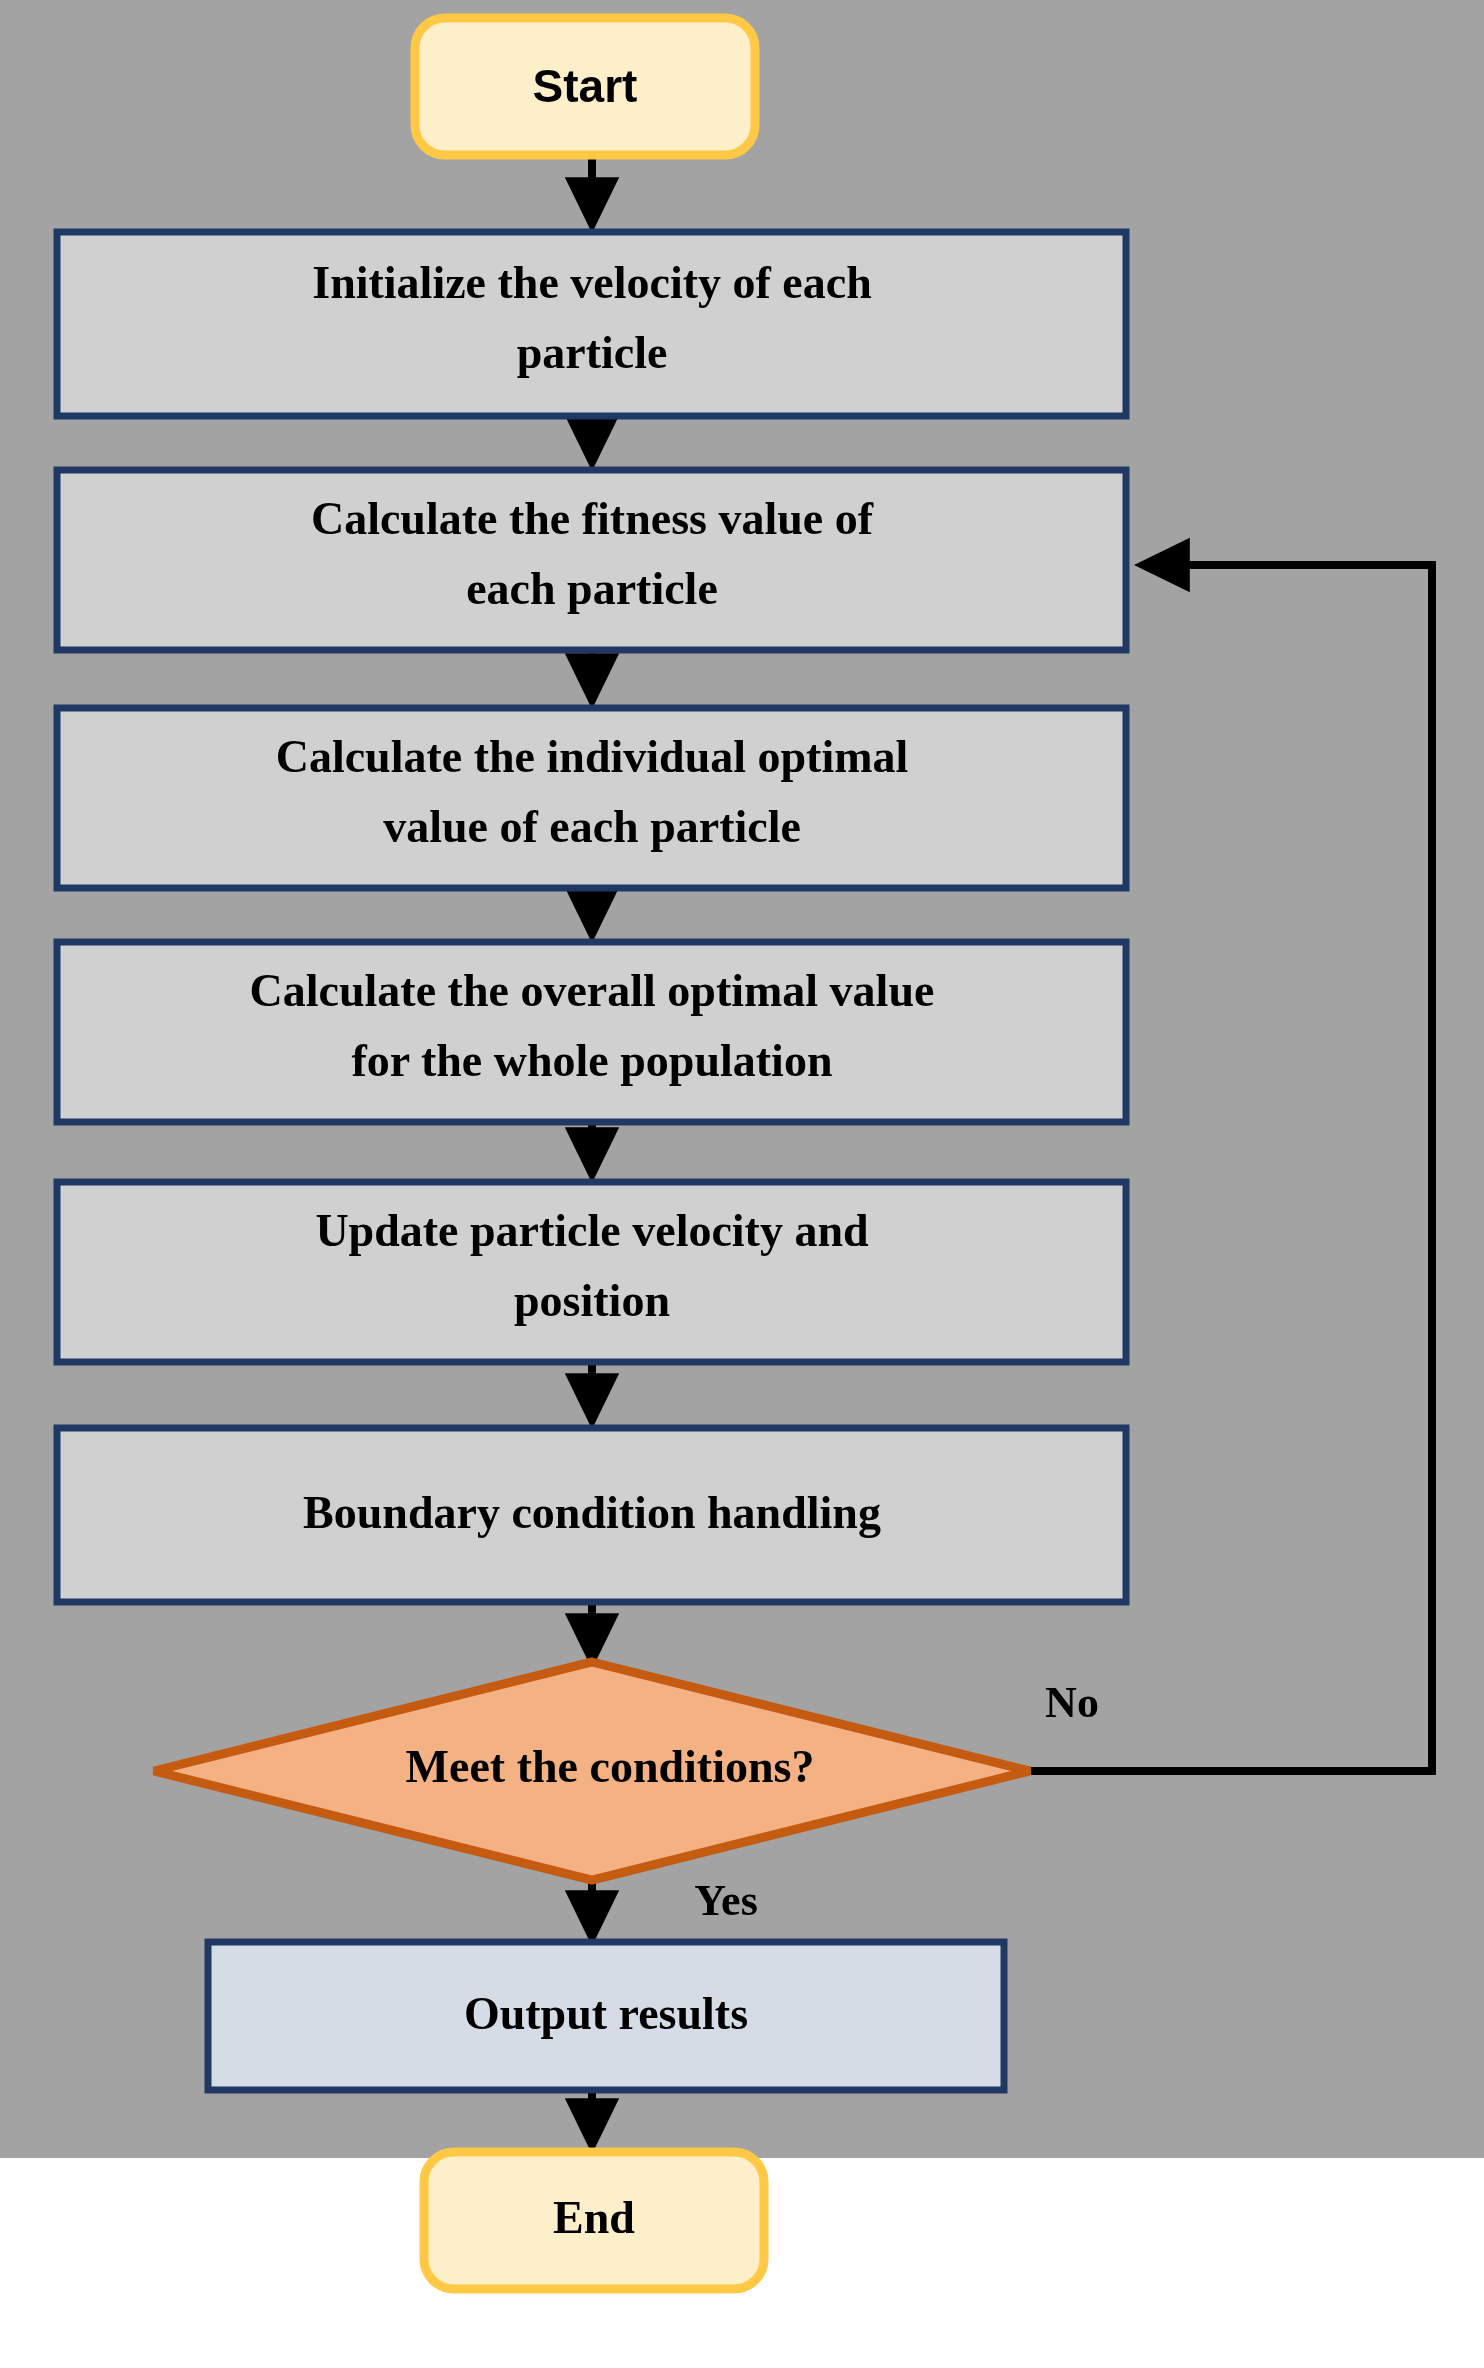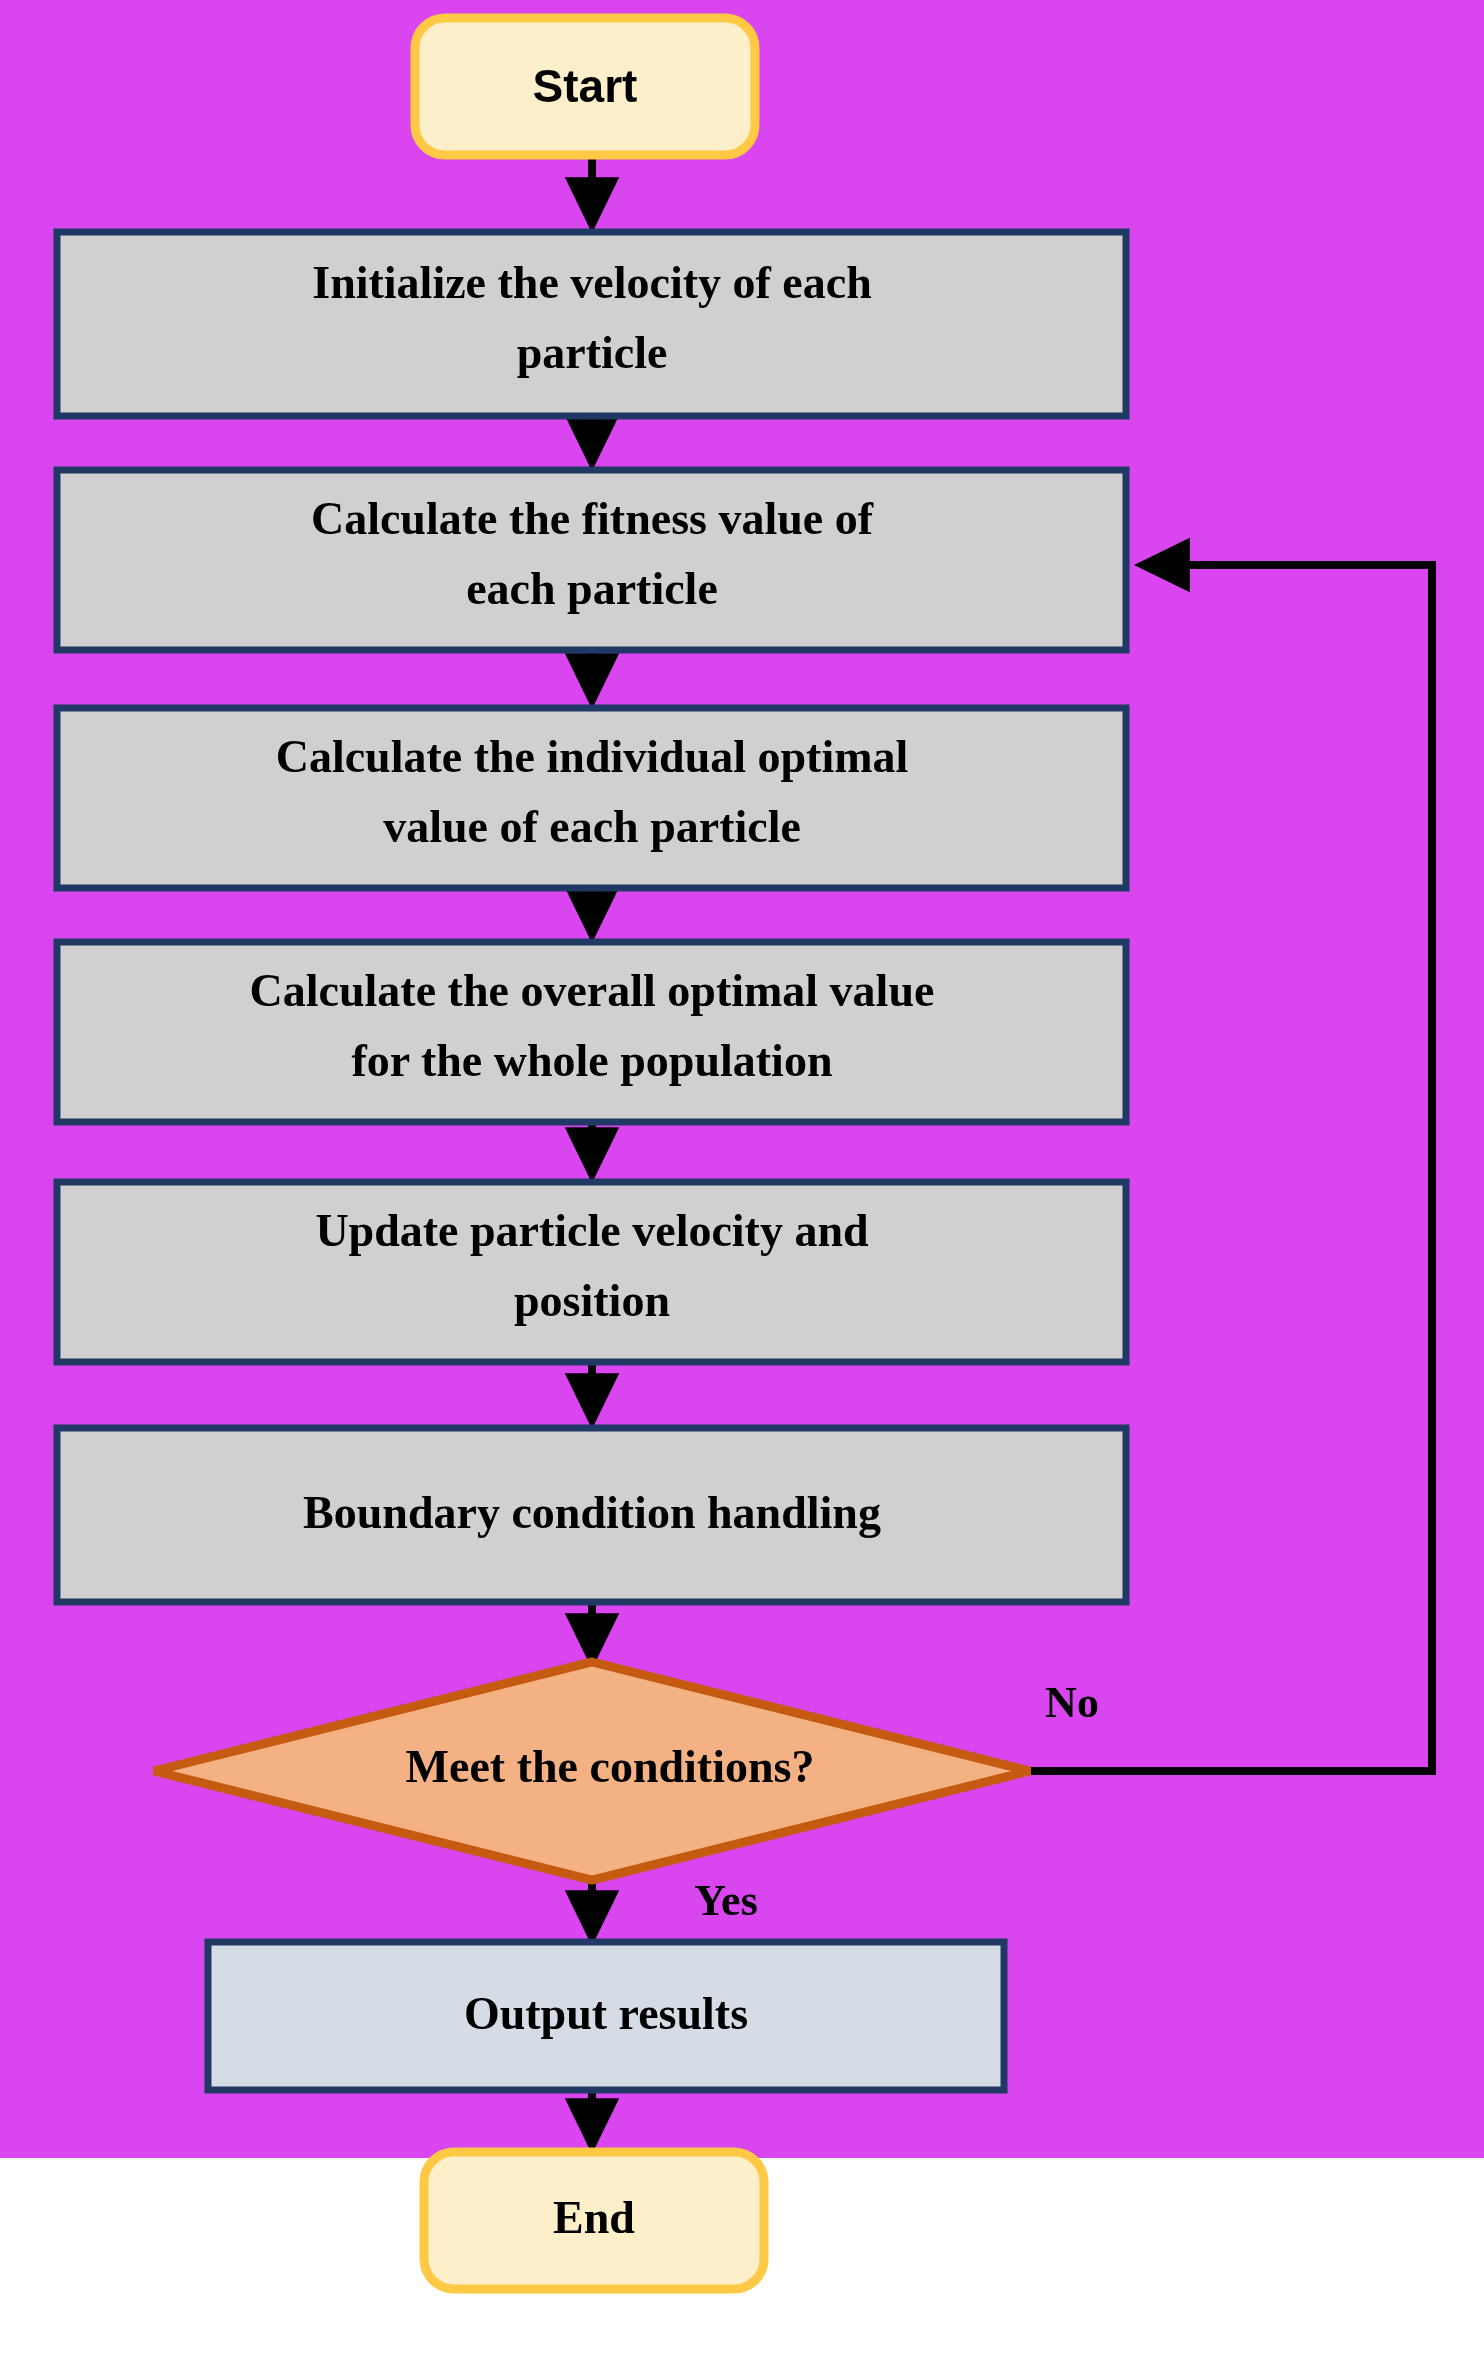--- a/index.html
+++ b/index.html
@@ -10,21 +10,21 @@
   body {
     width: 1484px;
     height: 2368px;
     font-family: "Liberation Serif", serif;
     overflow: hidden;
   }
   #flowchart-root {
     position: relative;
     width: 1484px;
     height: 2158px;
-    background: #d946ef;
+    background: #a3a3a3;
   }
   svg.chart-canvas {
     display: block;
     width: 1484px;
     height: 2368px;
   }
   text {
     dominant-baseline: middle;
   }
   .node-label-serif {

